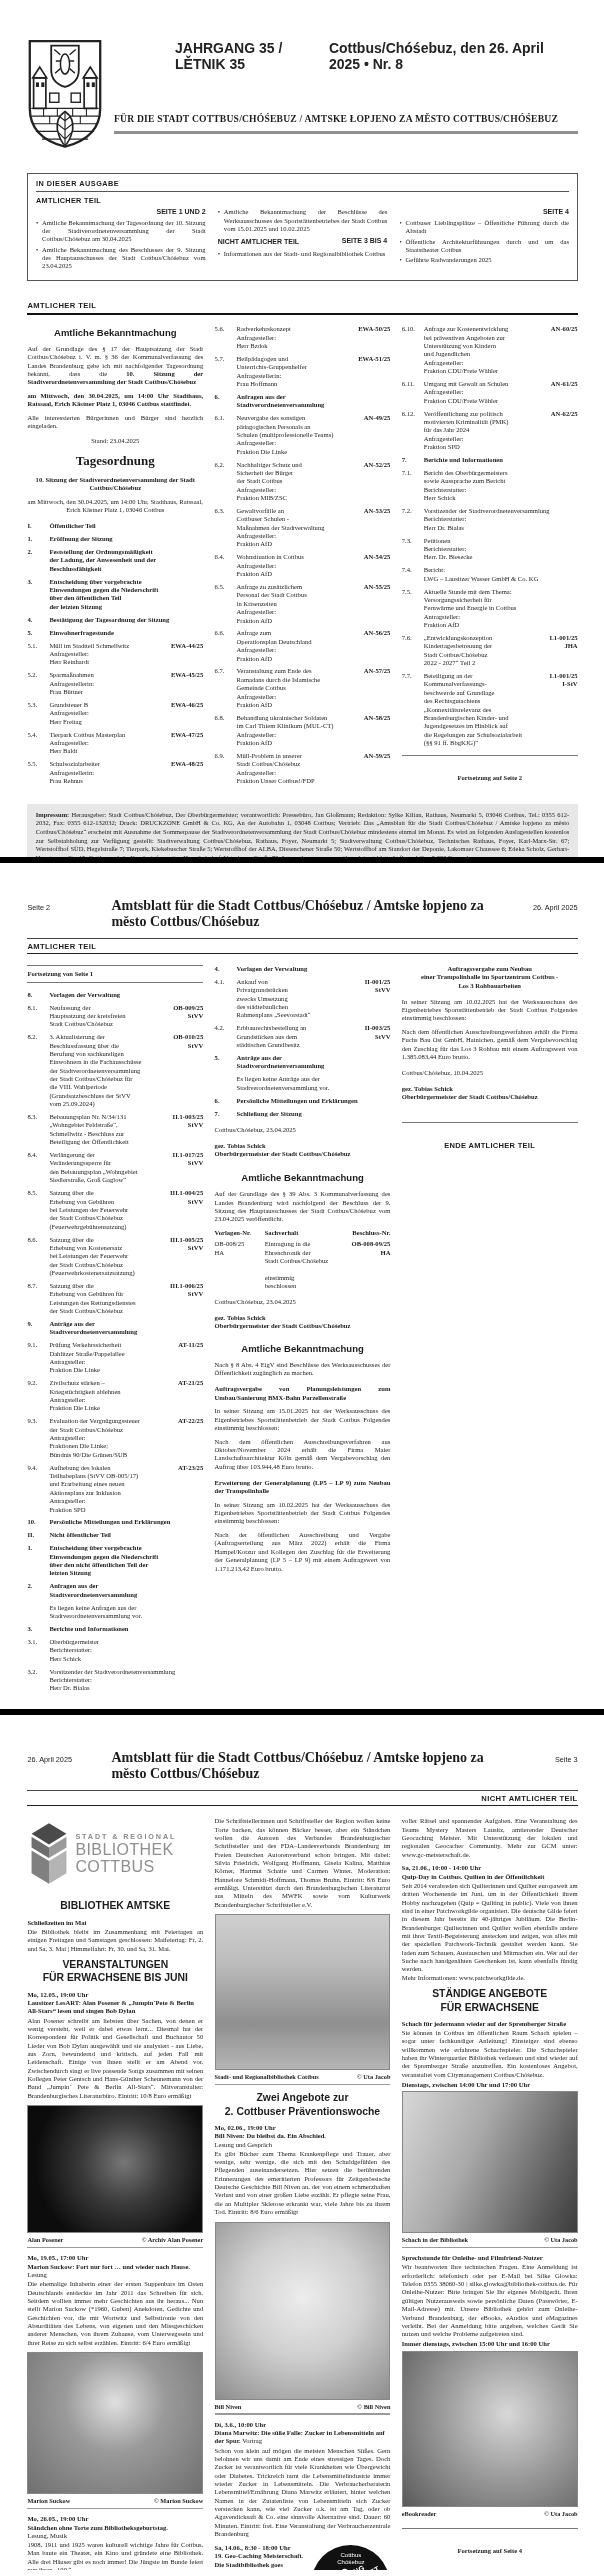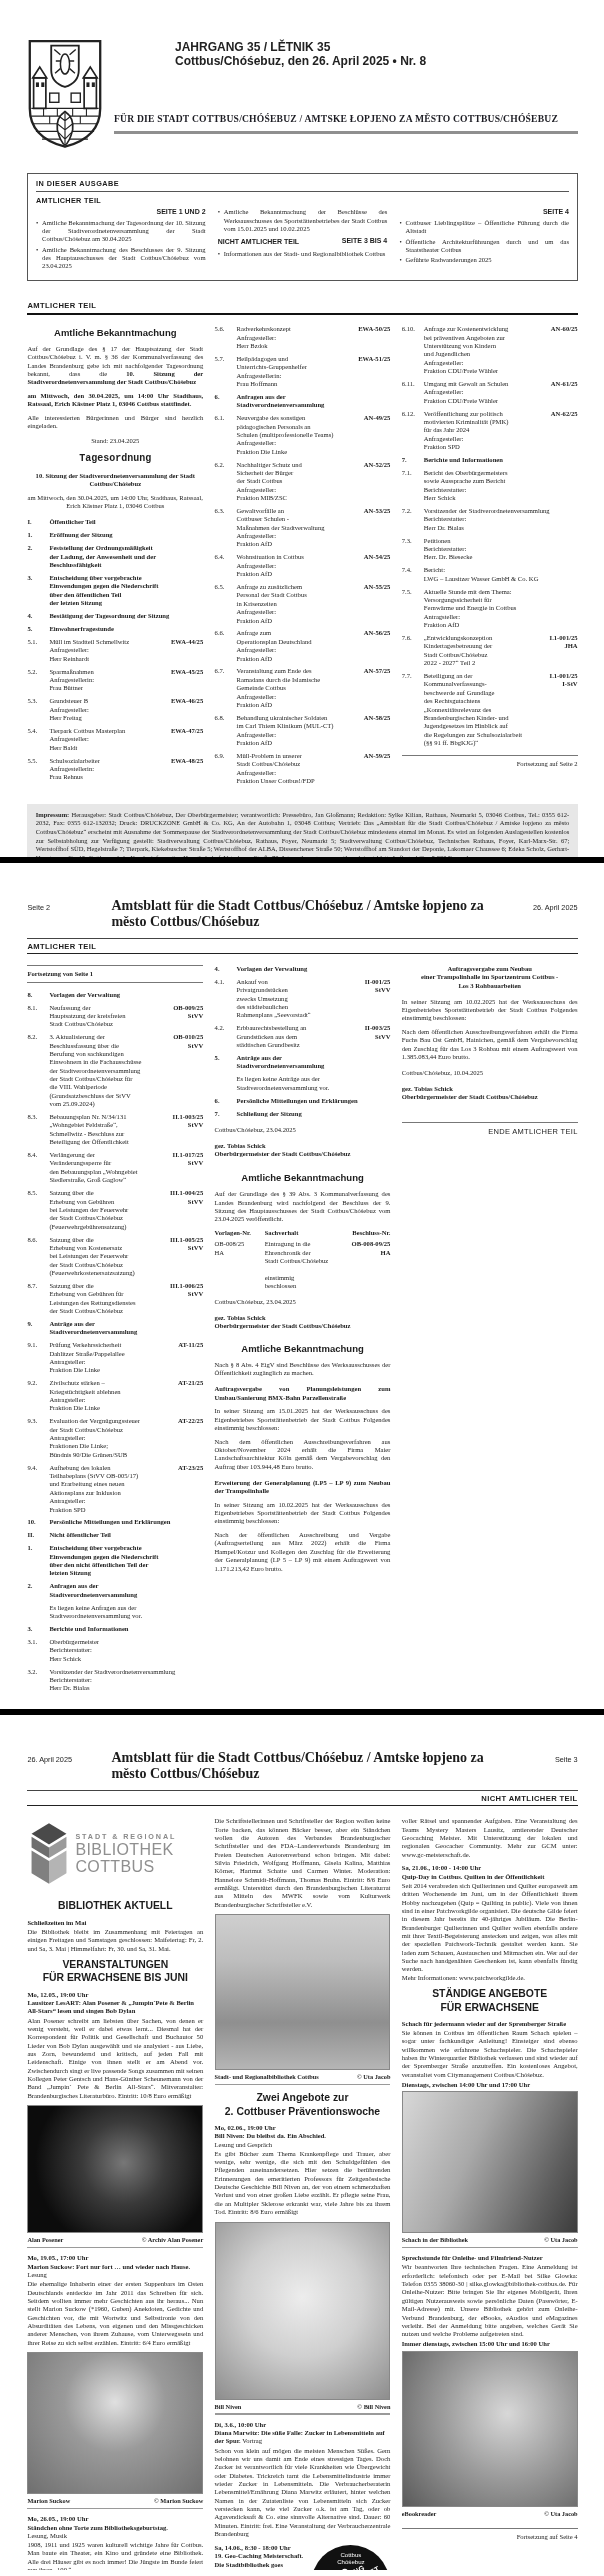--- a/index.html
+++ b/index.html
@@ -5,21 +5,21 @@
   html,body{margin:0;padding:0;background:#fff;}
   body{width:605px;color:#1c1c1c;font-family:"Liberation Serif",serif;-webkit-font-smoothing:antialiased;}
   .sheet{position:relative;width:605px;overflow:hidden;background:#fff;}
   #sheet1{height:857px;}
   #sheet2{height:846px;}
   #sheet3{height:855px;}
   .pagebar{width:605px;height:6.1px;background:#000;}
   
   .masthead{position:relative;height:152px;}
   .crest{position:absolute;left:26px;top:38px;width:78px;height:111px;}
-  .mh-meta{position:absolute;left:175px;right:27.4px;top:40px;display:flex;justify-content:space-between;font-family:"Liberation Sans",sans-serif;font-size:12px;font-weight:bold;color:#222;flex-direction:column;}
+  .mh-meta{position:absolute;left:175px;right:27.4px;top:40px;display:flex;justify-content:space-between;font-family:"Liberation Sans",sans-serif;font-size:14px;font-weight:bold;color:#222;}
   .mh-title{position:absolute;left:114px;right:27.4px;top:46px;text-align:center;font-family:"DejaVu Serif",serif;font-weight:bold;font-size:56px;line-height:1;letter-spacing:0.8px;color:#23232b;}
   .mh-title::first-letter{font-size:67px;}
   .mh-sub{position:absolute;left:114px;right:27.4px;top:113px;font-family:"Liberation Serif",serif;font-weight:bold;font-size:9.6px;letter-spacing:0.2px;color:#1d1d24;}
   .mh-rule{position:absolute;left:114px;right:27.4px;top:131px;height:3px;background:#8f8f8f;}
   
   .issuebox{margin:21.3px 27.4px 0 27.4px;border:0.8px solid #555;padding:4.6px 7.6px 7.6px 7.6px;}
   .ib-title{font-family:"Liberation Sans",sans-serif;font-weight:bold;font-size:7.3px;letter-spacing:0.5px;padding-bottom:3px;border-bottom:0.8px solid #555;}
   .ib-amt{font-family:"Liberation Sans",sans-serif;font-weight:bold;font-size:7.3px;letter-spacing:0.3px;margin-top:3.8px;}
   .ib-cols{display:flex;gap:12.2px;margin-top:1.5px;}
   .ib-col{flex:1;min-width:0;font-size:6.6px;line-height:1.25;}
@@ -39,32 +39,32 @@
   .subhead-row.right{justify-content:flex-end;}
   .subhead-row .sh-label{font-family:"Liberation Sans",sans-serif;font-weight:bold;font-size:7.6px;letter-spacing:0.4px;}
   
   .cols{display:flex;gap:11.4px;padding:10.7px 27.4px 0 27.4px;}
   .col{flex:1;min-width:0;font-size:6.6px;line-height:1.27;}
   p.just{text-align:justify;margin:0 0 5.3px 0;}
   .center{text-align:center;}
   .bold{font-weight:bold;}
   .pre{white-space:pre-line;}
   .h-sans{font-family:"Liberation Sans",sans-serif;font-weight:bold;font-size:9.5px;text-align:center;margin:1.5px 0 6.1px 0;}
-  .h-sans-lg{font-family:Liberation Mono, monospace;font-weight:bold;font-size:10px;text-align:center;margin:7.6px 0 6.1px 0;}
+  .h-sans-lg{font-family:Liberation Serif, serif;font-weight:bold;font-size:13px;text-align:center;margin:7.6px 0 6.1px 0;}
   .h-sans-big{font-family:"Liberation Sans",sans-serif;font-weight:bold;font-size:11px;line-height:1.25;text-align:center;margin:7.6px 0 7.6px 0;white-space:pre-line;}
   .h-serif-b{font-weight:bold;text-align:center;margin:0 0 5.3px 0;}
   .opt:empty{display:none;}
   
   .trow{display:flex;gap:3px;margin:0 0 4.6px 0;}
   .tno{flex:none;width:19px;}
   .ttx{flex:1;white-space:pre-line;}
   .tcd{flex:none;max-width:50px;text-align:right;font-weight:bold;white-space:pre-line;}
   .trow[data-kind="sec"]{font-weight:bold;}
   
-  .contmark{margin-top:7.6px;border-top:1.2px solid #777;padding-top:4px;text-align:right;font-weight:normal;}
+  .contmark{margin-top:7.6px;border-top:1.2px solid #777;padding-top:18px;text-align:center;font-weight:bold;}
   .contmark.sans{font-family:"Liberation Sans",sans-serif;font-size:7.5px;letter-spacing:0.3px;}
   .fortvon{font-weight:bold;border-top:1.2px solid #777;border-bottom:1.2px solid #777;padding:3.8px 0;margin-bottom:7.6px;}
   
   .impressum{margin:13.7px 27.4px 0 27.4px;background:#e7e7e7;padding:6.9px 8.4px;font-size:6.5px;line-height:1.34;text-align:justify;}
   
   .btab{display:flex;gap:6.1px;margin:3px 0 6.1px 0;}
   .btab .bc1{flex:none;width:44px;white-space:pre-line;}
   .btab .bc2{flex:1;white-space:pre-line;}
   .btab .bc3{flex:none;width:53px;text-align:right;font-weight:bold;white-space:pre-line;}
   .btab.head{font-weight:bold;margin-bottom:1.5px;}
@@ -790,21 +790,21 @@
           <polygon points="52,22 29,36 29,50 52,36" fill="#9a9a9a"></polygon>
           <polygon points="6,40 29,54 29,84 6,70" fill="#808080"></polygon>
           <polygon points="52,40 29,54 29,84 52,70" fill="#b4b4b4"></polygon>
         </svg>
         <div class="libtext">
           <div class="lt1">STADT &amp; REGIONAL</div>
           <div class="lt2">BIBLIOTHEK</div>
           <div class="lt2">COTTBUS</div>
         </div>
       </div>
-      <div class="h-lib">BIBLIOTHEK AKTUELL</div>
+      <div class="h-lib">BIBLIOTHEK AMTSKE</div>
       <div class="evh">Schließzeiten im Mai</div>
       <p class="just">Die Bibliothek bleibt im Zusammenhang mit Feiertagen an einigen Freitagen und Samstagen geschlossen: Maifeiertag: Fr, 2. und Sa, 3. Mai | Himmelfahrt: Fr, 30. und Sa, 31. Mai.</p>
       <div class="h-lib">VERANSTALTUNGEN
 FÜR ERWACHSENE BIS JUNI</div>
       <div class="evh">
         <span class="when">Mo, 12.05., 19:00 Uhr</span>
         <span>Lausitzer LesART: Alan Posener &amp; „Jumpin´Pete &amp; Berlin All-Stars“ lesen und singen Bob Dylan</span>
       </div>
       <p class="just">Alan Posener schreibt am liebsten über Sachen, von denen er wenig versteht, weil er dabei etwas lernt... Diesmal hat der Korrespondent für Politik und Gesellschaft und Buchautor 50 Lieder von Bob Dylan ausgewählt und sie analysiert - aus Liebe, aus Zorn, bewundernd und kritisch, auf jeden Fall mit Leidenschaft. Einige von ihnen stellt er am Abend vor. Zwischendurch singt er live passende Songs zusammen mit seinen Kollegen Peter Gentsch und Hans-Günther Scheunemann von der Band „Jumpin´ Pete &amp; Berlin All-Stars“. Mitveranstalter: Brandenburgisches Literaturbüro. Eintritt: 10/8 Euro ermäßigt</p>
       <div class="photo ph-posener"></div>

